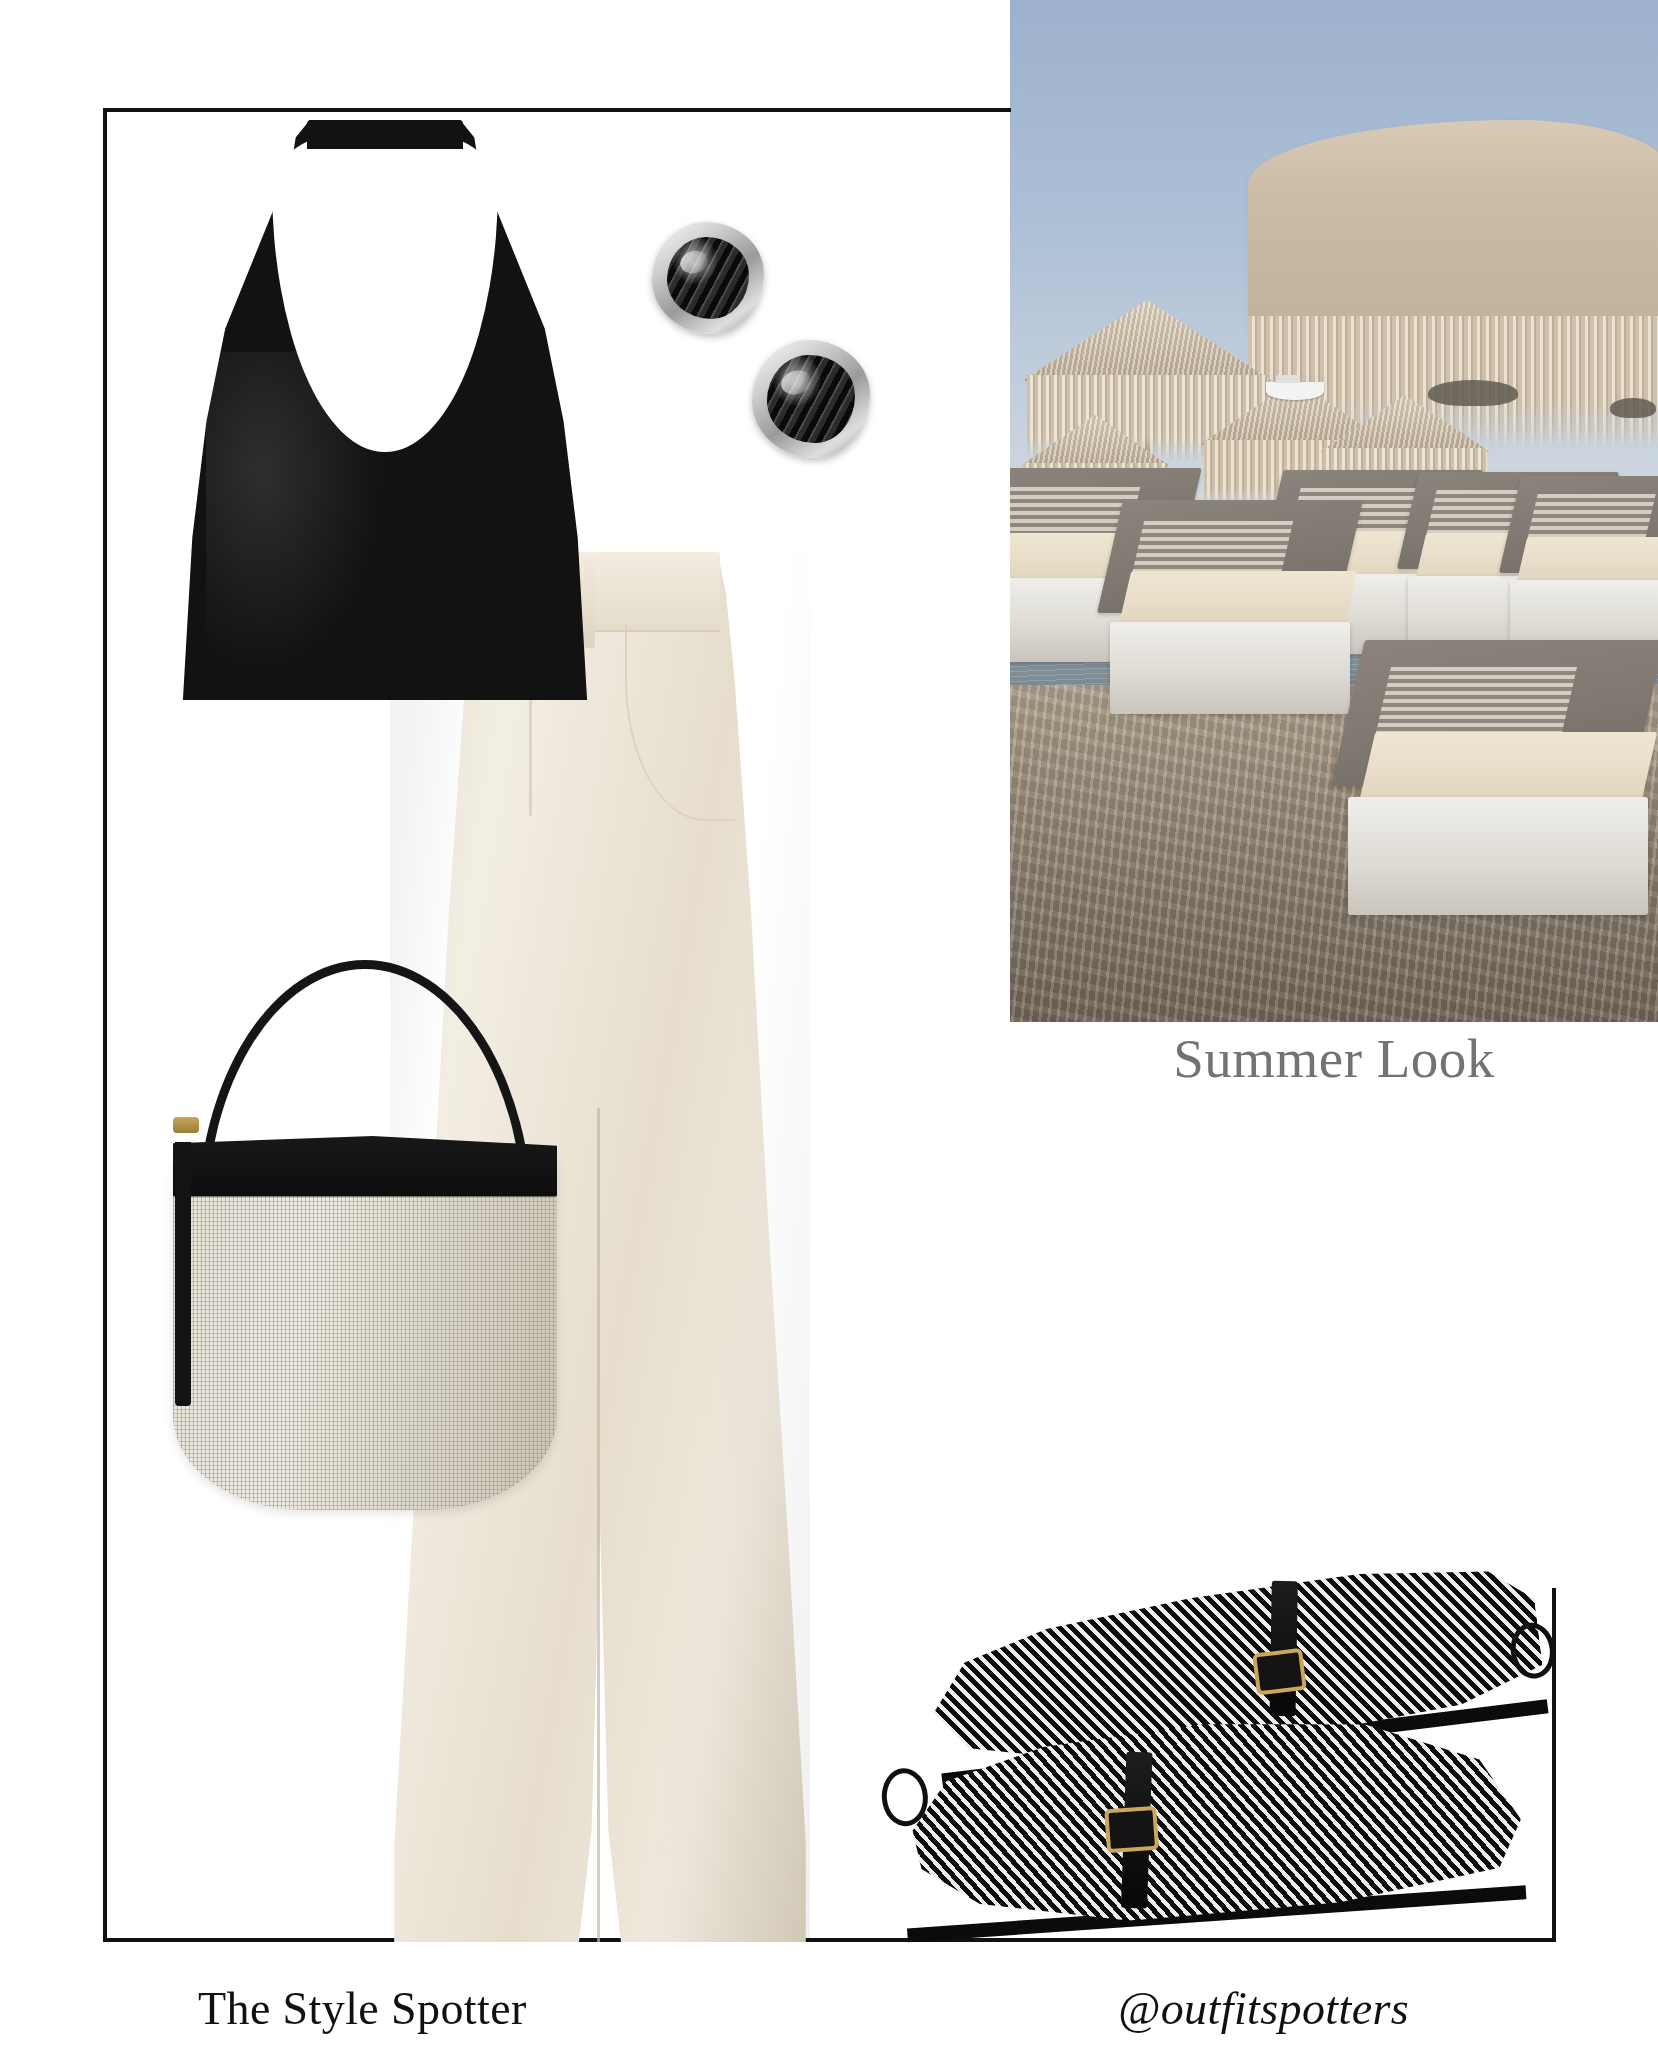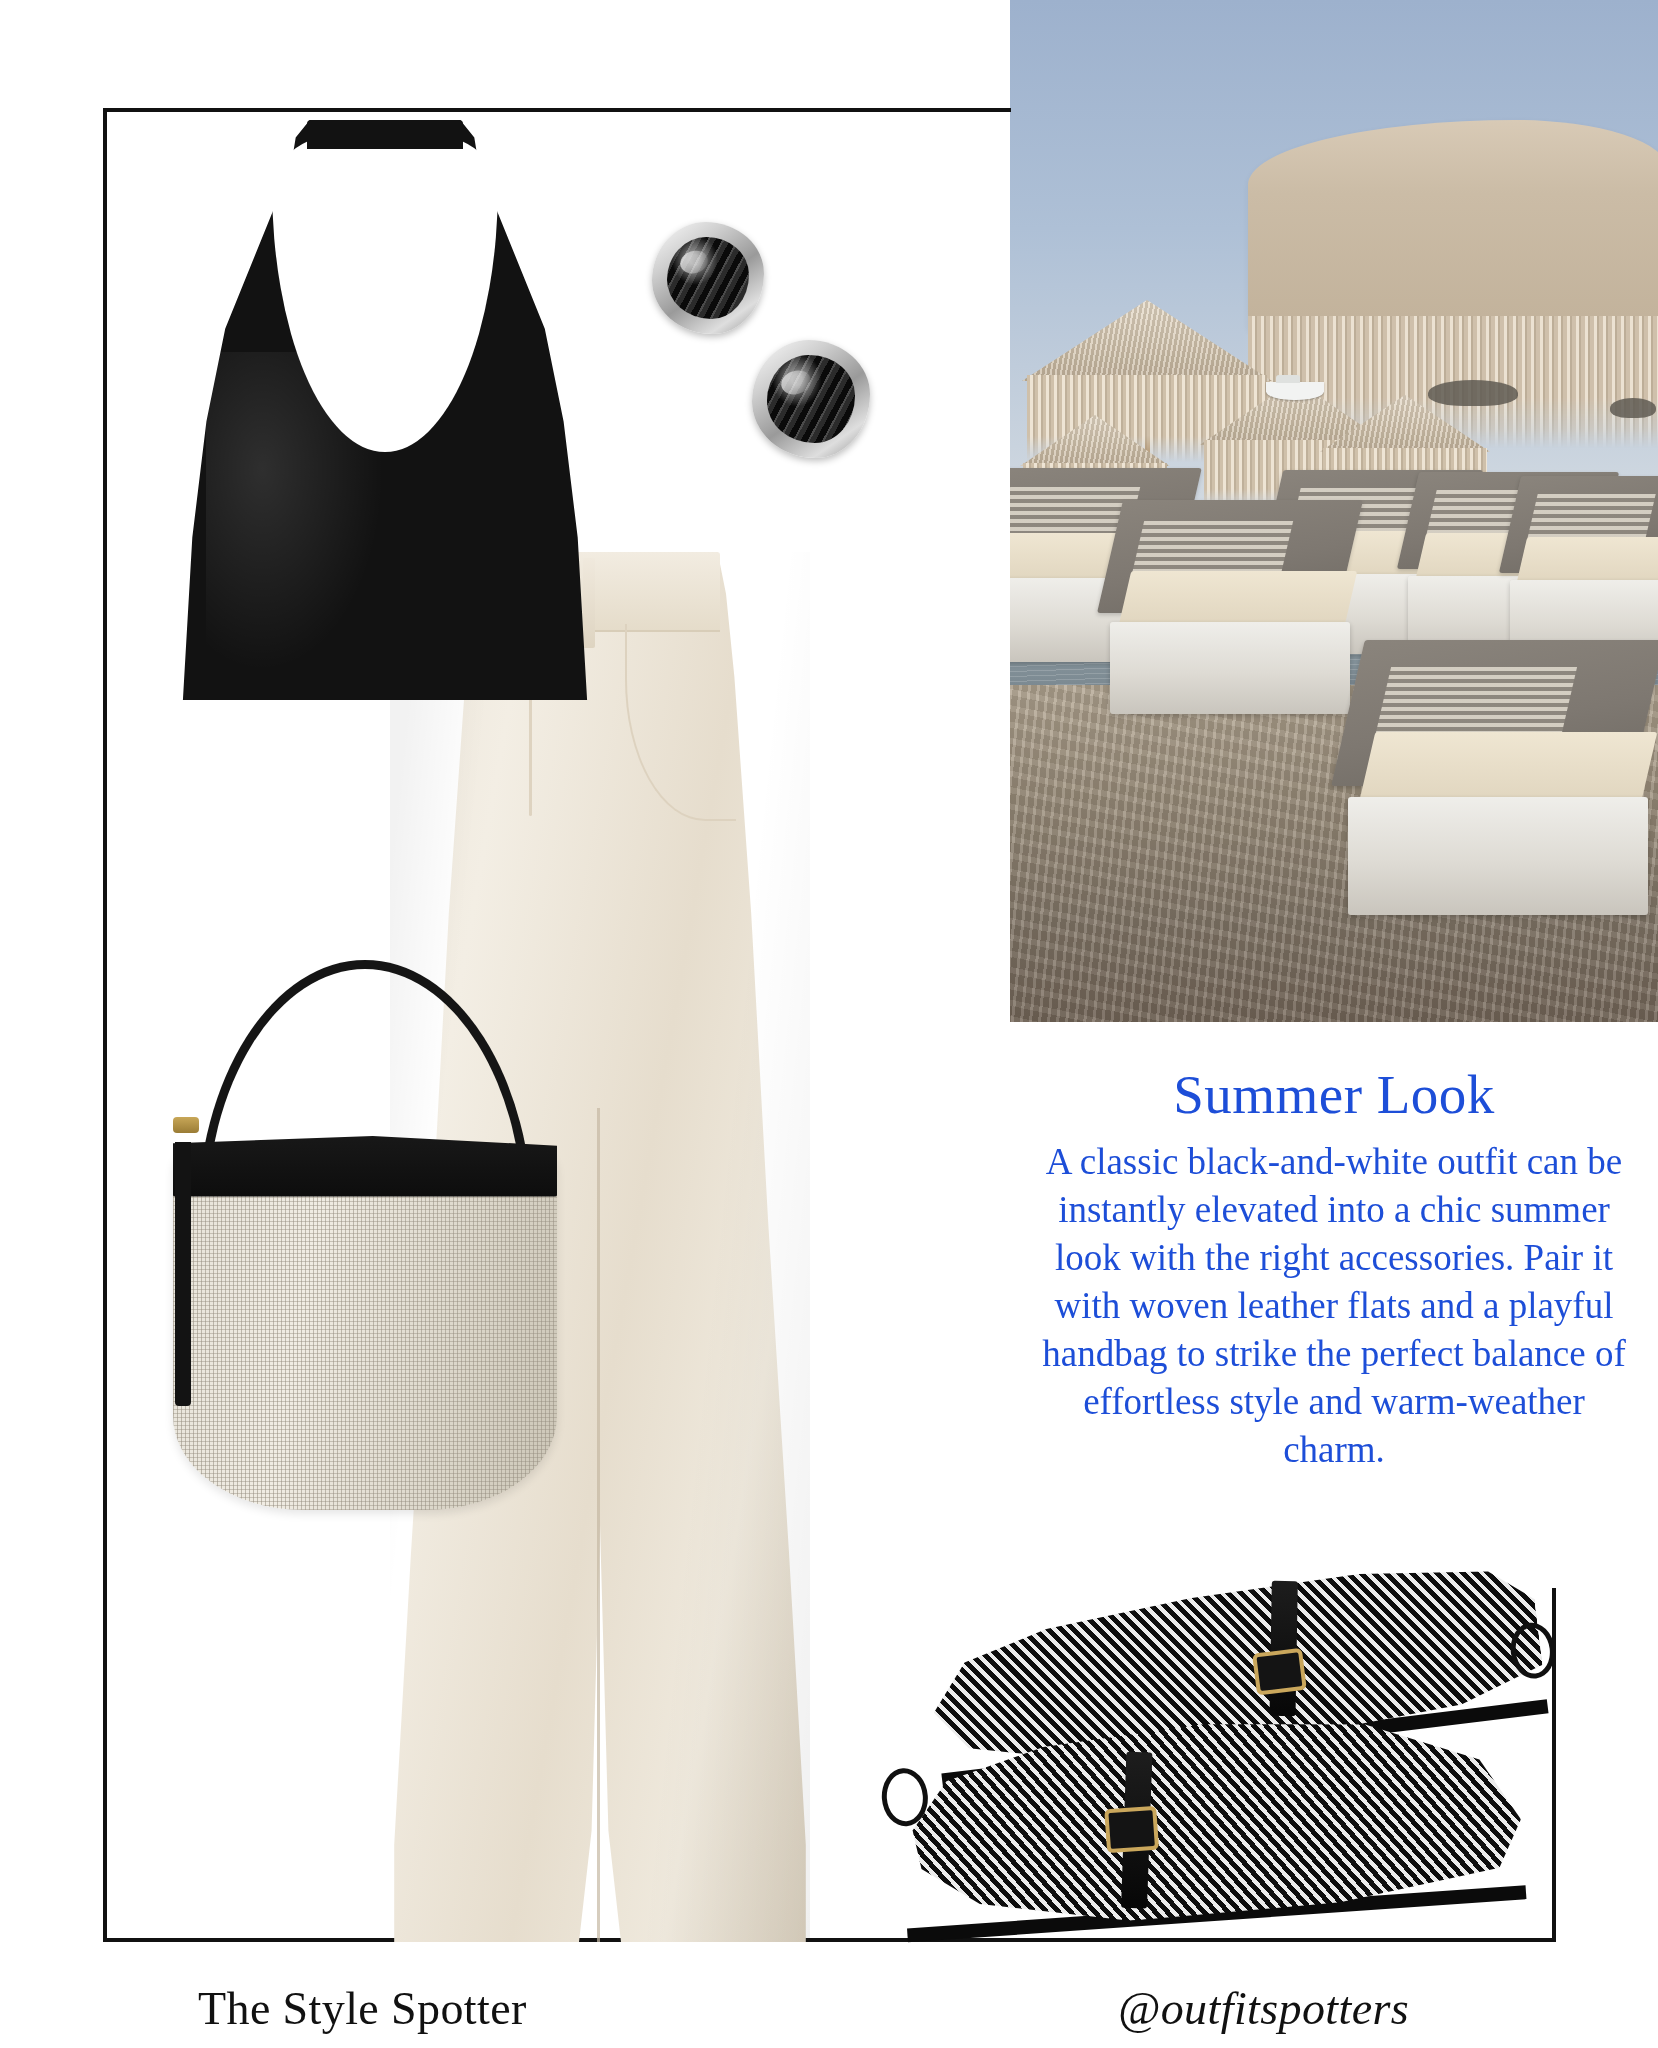--- a/index.html
+++ b/index.html
@@ -370,22 +370,21 @@
   .shoe-front .strap { left: 36%; top: 14%; width: 26px; height: 80%; transform: rotate(6deg); }
   .shoe-front .buckle { left: 33%; top: 42%; width: 44px; height: 36px; }
   .shoe-front .pull { left: -16px; top: 14%; width: 36px; height: 48px; }
 
   
   .text-block {
     position: absolute;
     left: 1010px; top: 1030px;
     width: 648px;
     text-align: center;
-    color: #1d4ed8;
-    margin-top: 36px;
+    color: #737373;
   }
   .headline {
     font-family: "Liberation Serif", "DejaVu Serif", serif;
     font-size: 55px;
     line-height: 1.05;
     font-weight: 400;
     letter-spacing: .5px;
     margin: 0 0 14px 0;
   }
   .body-copy {
@@ -550,21 +549,20 @@
       <div class="sole"></div>
       <div class="upper"></div>
       <div class="strap"></div>
       <div class="buckle"></div>
       <div class="pull"></div>
     </div>
   </div>
 
   <div class="text-block">
     <h1 class="headline">Summer Look</h1>
-    <p class="body-copy">A classic black-and-white outfit can be instantly elevated into a chic summer look with the right accessories. Pair it with woven leather flats and a playful handbag to strike the perfect balance of effortless style and warm-weather charm.</p>
   </div>
 
   <div class="footer">
     <span class="footer-left">The Style Spotter</span>
     <span class="footer-right">@outfitspotters</span>
   </div>
 
 </div>
 
 </body></html>

